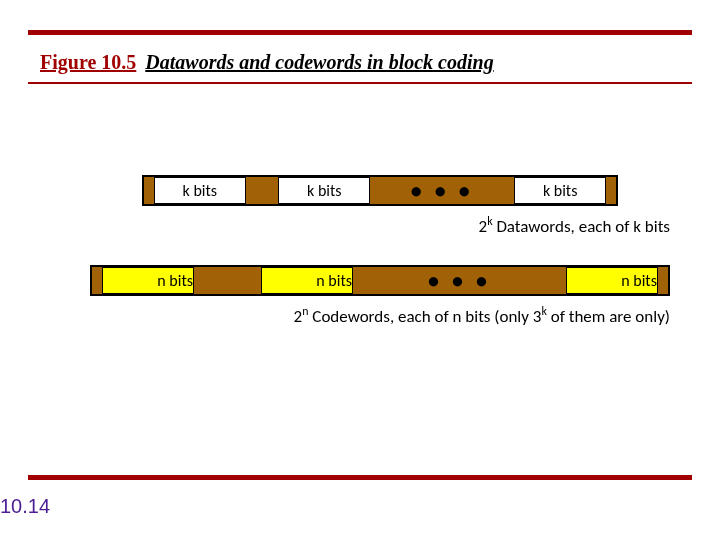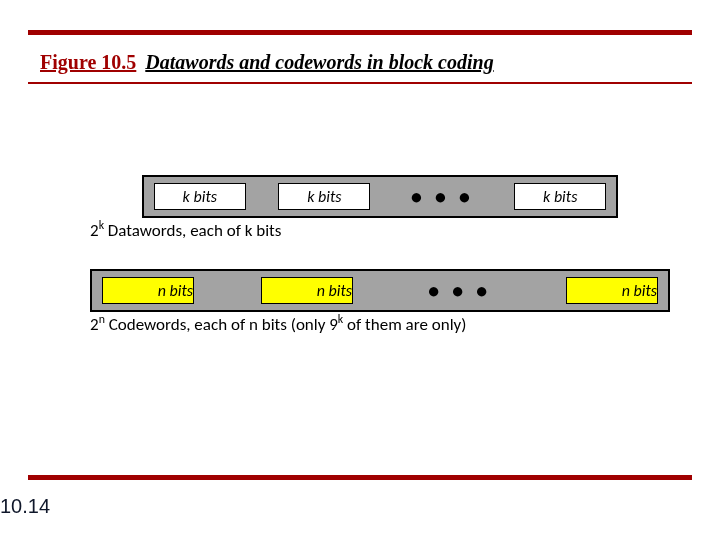--- a/index.html
+++ b/index.html
@@ -46,60 +46,60 @@
   }
   .diagram {
     position: absolute;
     top: 175px;
     left: 90px;
     right: 50px;
     font-family: Calibri, Arial, sans-serif;
   }
   .outer-box {
     border: 2px solid #000;
-    background: #a3a3a3;
-    padding: 6px 10px;
+    background: #a16207;
+    padding: 0 10px;
     display: flex;
     align-items: center;
     justify-content: space-between;
-    font-style: italic;
   }
   .inner-box {
     border: 1px solid #000;
     padding: 3px 0;
     width: 90px;
     text-align: center;
     font-size: 16px;
     background: #fff;
   }
   .inner-box.yellow {
     background: #ffff00;
     text-align: right;
   }
   .ellipsis {
     font-size: 22px;
     letter-spacing: 4px;
     font-weight: bold;
     padding: 0 8px;
   }
   .caption {
-    text-align: left;
+    text-align: right;
     font-size: 17px;
+    margin-top: 8px;
     margin-bottom: 28px;
   }
   sup {
     font-size: 0.7em;
   }
   .page-num {
     position: absolute;
     left: 0px;
     bottom: 22px;
     font-size: 20px;
     font-family: Arial, sans-serif;
-    color: #0f172a;
+    color: #4c1d95;
   }
   .row-narrow {
     width: 78%;
     margin: 0 auto;
   }
 </style>
 </head>
 <body>
 
 <div class="rule-thick" style="top:30px"></div>
@@ -123,20 +123,20 @@
     <span>2</span><sup>k</sup><span> Datawords, each of k bits</span>
   </div>
 
   <div class="outer-box">
     <div class="inner-box yellow">n bits</div>
     <div class="inner-box yellow">n bits</div>
     <div class="ellipsis">• • •</div>
     <div class="inner-box yellow">n bits</div>
   </div>
   <div class="caption">
-    <span>2</span><sup>n</sup><span> Codewords, each of n bits (only 9</span><sup>k</sup><span> of them are only)</span>
+    <span>2</span><sup>n</sup><span> Codewords, each of n bits (only 3</span><sup>k</sup><span> of them are only)</span>
   </div>
 
 </div>
 
 <div class="rule-thick" style="bottom:60px"></div>
 
 <div class="page-num">10.14</div>
 
 </body></html>

